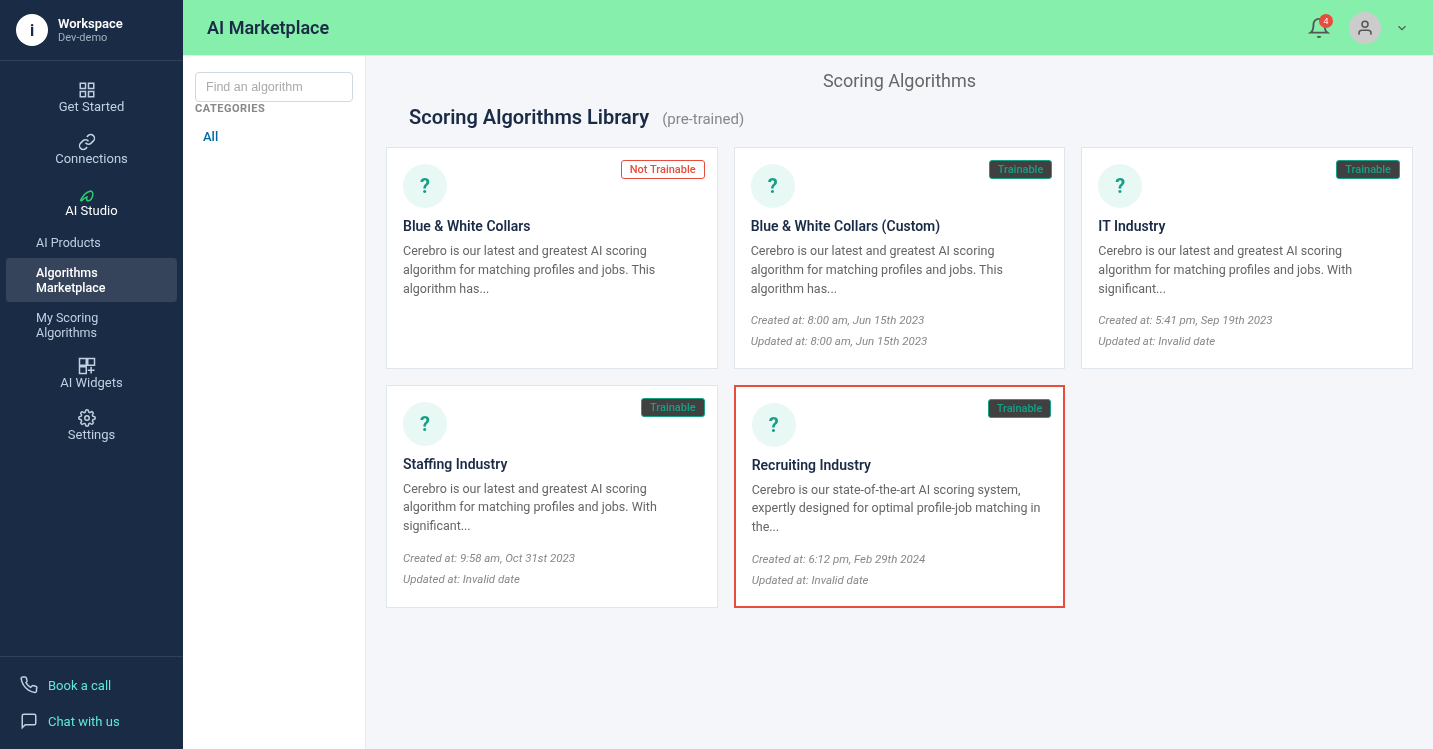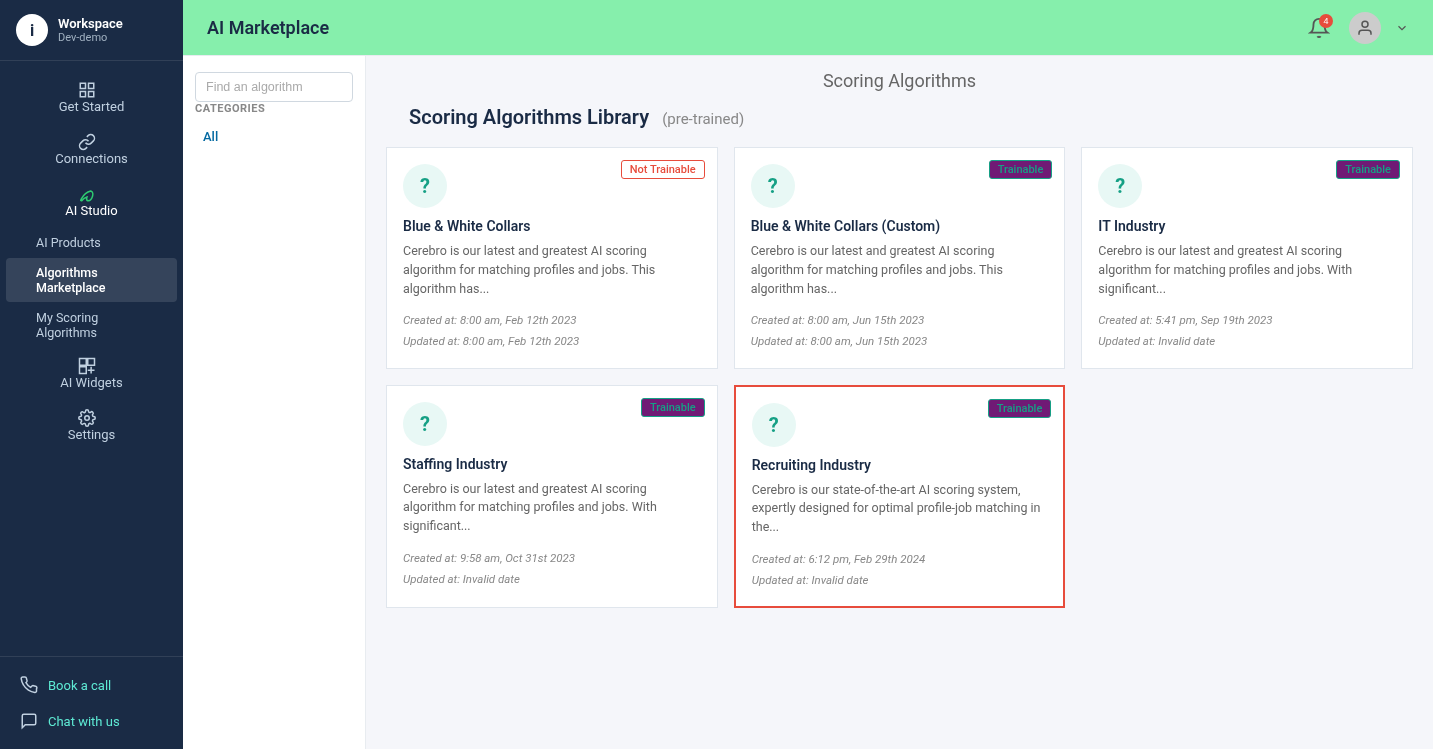--- a/index.html
+++ b/index.html
@@ -213,21 +213,21 @@
       right: 12px;
       font-size: 11px;
       font-weight: 500;
       padding: 2px 8px;
       border-radius: 3px;
       border: 1px solid;
     }
     .badge-trainable {
       color: #16a085;
       border-color: #16a085;
-      background: #701a75;
+      background: #404040;
     }
     .badge-not-trainable {
       color: #e74c3c;
       border-color: #e74c3c;
       background: #fff;
     }
     .card-icon-wrap {
       width: 44px;
       height: 44px;
       background: #e8f8f5;
@@ -388,23 +388,20 @@
 
       <div class="cards-grid" id="cards-container">
 
       <div class="card ">
         <span class="card-badge badge-not-trainable">Not Trainable</span>
         <div class="card-icon-wrap">
           <span>?</span>
         </div>
         <div class="card-title">Blue &amp; White Collars</div>
         <div class="card-desc">Cerebro is our latest and greatest AI scoring algorithm for matching profiles and jobs. This algorithm has...</div>
-        <div class="card-meta">
-          Created at: 8:00 am, Feb 12th 2023<br>Updated at: 8:00 am, Feb 12th 2023
-        </div>
       </div>
 
       <div class="card ">
         <span class="card-badge badge-trainable">Trainable</span>
         <div class="card-icon-wrap">
           <span>?</span>
         </div>
         <div class="card-title">Blue &amp; White Collars (Custom)</div>
         <div class="card-desc">Cerebro is our latest and greatest AI scoring algorithm for matching profiles and jobs. This algorithm has...</div>
         <div class="card-meta">

